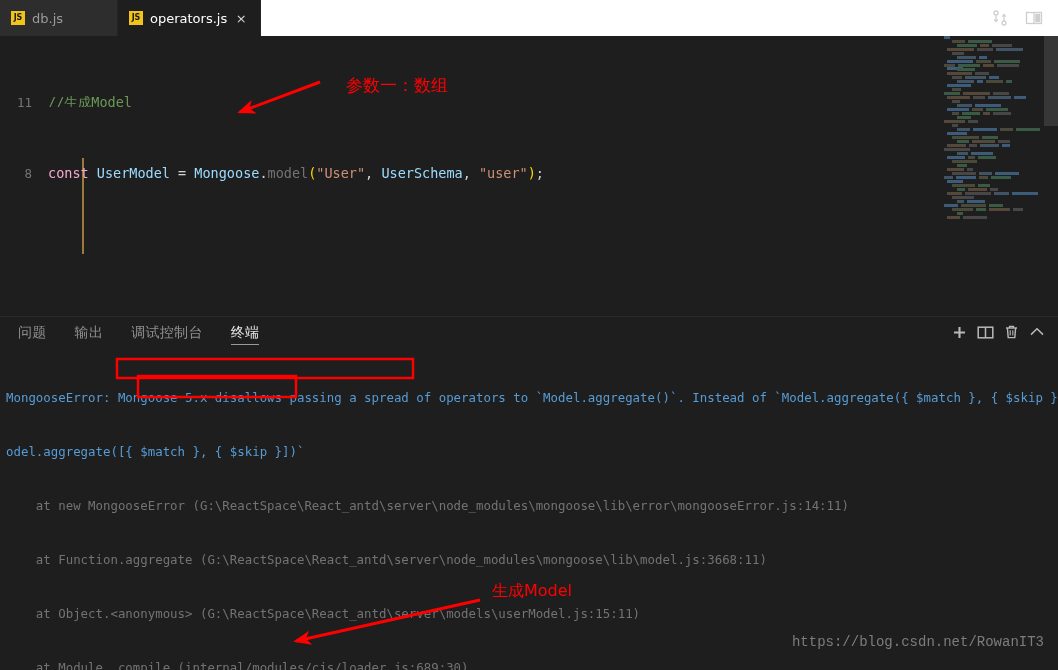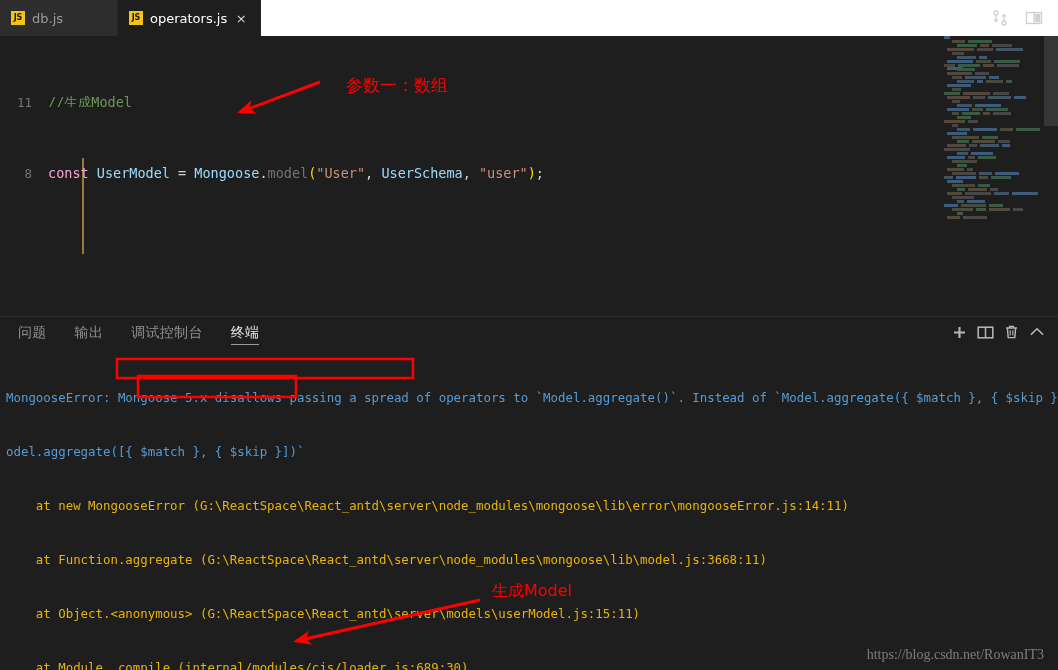--- a/index.html
+++ b/index.html
@@ -126,35 +126,35 @@
 
   .terminal {
     position: absolute; top: 30px; left: 0; width: 1058px; height: 324px;
     overflow: hidden; padding: 6px 0 0 6px;
     font-family: "DejaVu Sans Mono", monospace;
     font-size: 12.4px; line-height: 18px; white-space: pre;
     color: #cccccc;
   }
   .tline { height: 18px; }
   .t-blue  { color: #569cd6; }
-  .t-gray  { color: #eab308; }
+  .t-gray  { color: #737373; }
 
   
   .anno {
     position: absolute; color: #ff0000; font-family: "DejaVu Sans", sans-serif;
     font-size: 17px; font-weight: 500; pointer-events: none; white-space: nowrap;
   }
   .anno-small { font-size: 16px; }
   .svg-overlay {
     position: absolute; top: 0; left: 0; width: 1058px; height: 670px;
     pointer-events: none;
   }
   .watermark {
-    position: absolute; right: 14px; bottom: 7px;
-    color: #9c9c9c; font-size: 14px; font-family: Liberation Serif, serif;
+    position: absolute; right: 14px; bottom: 20px;
+    color: #9c9c9c; font-size: 14px; font-family: Liberation Mono, monospace;
     opacity: .75; white-space: nowrap;
   }
 </style>
 </head>
 <body>
 
 <div id="root">
 
   <div class="tabbar">
     <div class="tab inactive">

